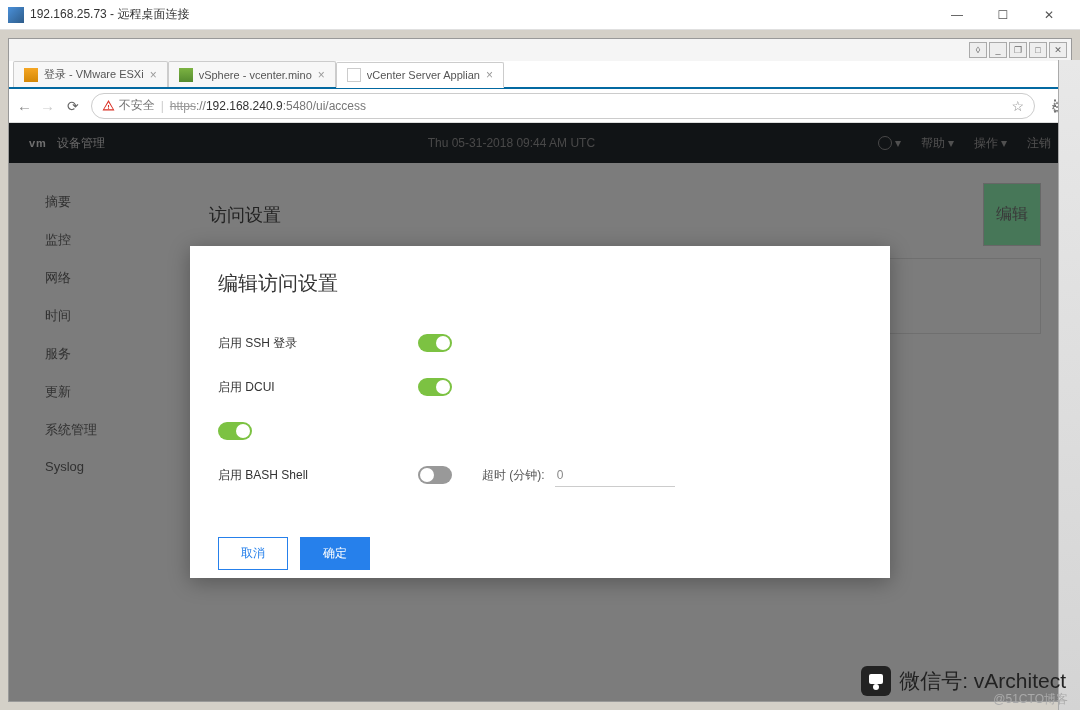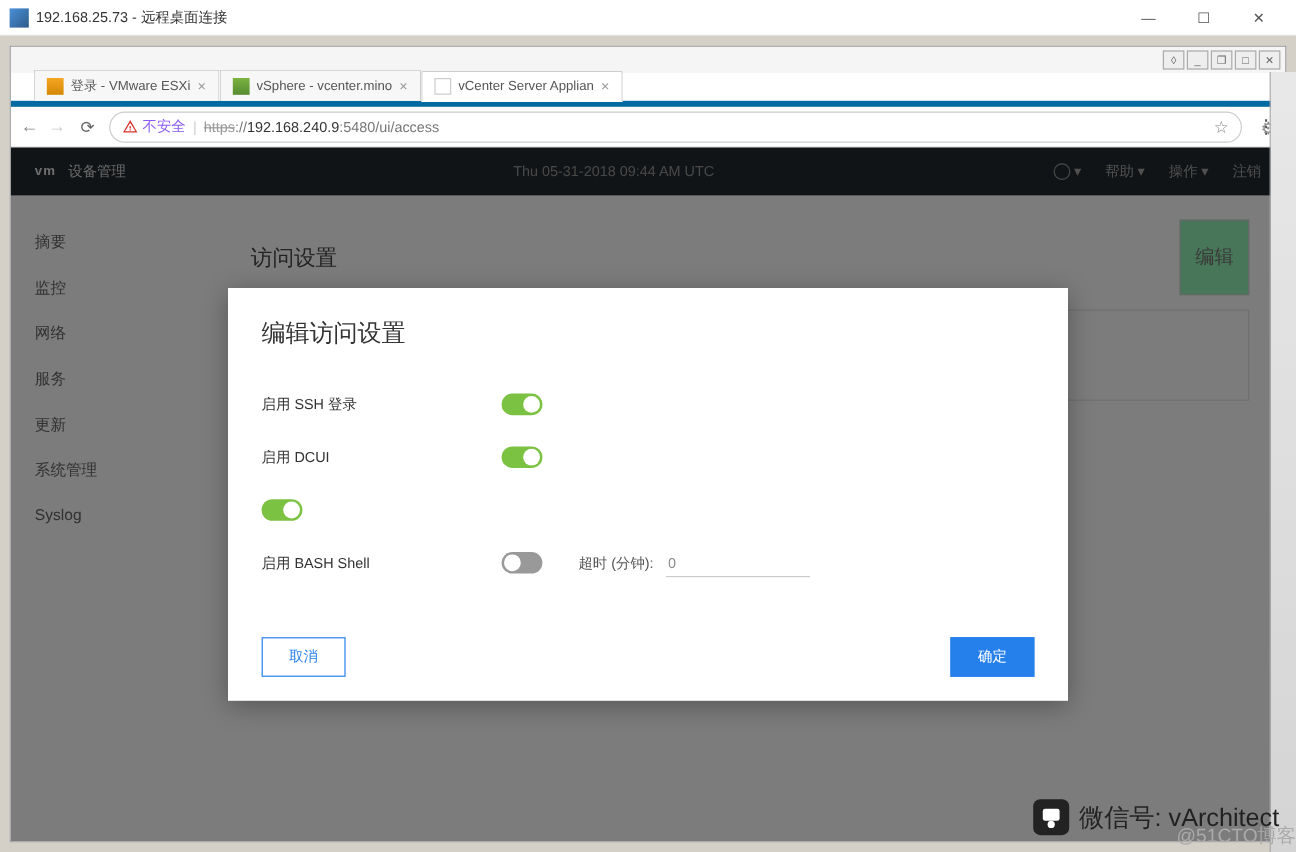--- a/index.html
+++ b/index.html
@@ -6,50 +6,50 @@
 body{width:1080px;height:710px;background:#f0f0f0;overflow:hidden;position:relative}
 .win-title{height:30px;background:#fff;display:flex;align-items:center;padding:0 8px;border-bottom:1px solid #e0e0e0}
 .win-title .icon{width:16px;height:16px;background:linear-gradient(135deg,#4a90d9,#2e5c8a);margin-right:6px}
 .win-title .title{font-size:12px;color:#333;flex:1}
 .win-ctrl{display:flex}
 .win-ctrl span{width:46px;height:30px;display:flex;align-items:center;justify-content:center;font-size:12px;color:#555}
 .rdp-body{height:680px;background:#d4d0c8;position:relative;padding:8px}
 .inner{background:#fff;height:100%;position:relative;overflow:hidden;border:1px solid #999}
 .inner-top{height:22px;background:#f5f5f5;display:flex;justify-content:flex-end;align-items:center;padding:0 4px;gap:2px}
 .itb{width:18px;height:16px;border:1px solid #aaa;background:#eee;font-size:9px;display:flex;align-items:center;justify-content:center;color:#666}
-.tabs{height:28px;background:#fff;display:flex;align-items:flex-end;border-bottom:5px solid #0369a1;padding-left:19px}
+.tabs{height:28px;background:#fff;display:flex;align-items:flex-end;border-bottom:2px solid #0369a1;padding-left:4px}
 .tab{height:26px;border:1px solid #ccc;border-bottom:none;background:#f7f7f7;display:flex;align-items:center;padding:0 10px;font-size:11px;color:#555;margin-right:0;border-radius:2px 2px 0 0;min-width:140px;max-width:170px;gap:6px}
 .tab.active{background:#fff;border-bottom:1px solid #fff;margin-bottom:-1px}
 .tab .fav{width:14px;height:14px;background:#ccc;flex-shrink:0}
 .tab .fav.a{background:linear-gradient(#f5a623,#d48806)}
 .tab .fav.b{background:linear-gradient(#7cb342,#558b2f)}
 .tab .fav.c{background:#fff;border:1px solid #ccc}
 .tab .x{margin-left:auto;color:#999;font-size:12px}
 .tab .lbl{overflow:hidden;white-space:nowrap;text-overflow:ellipsis}
 .addr{height:34px;display:flex;align-items:center;padding:0 8px;gap:12px;border-bottom:1px solid #ddd}
 .nav-arrows{display:flex;gap:8px;color:#888;font-size:15px}
 .reload{color:#666;font-size:14px}
 .url-bar{flex:1;height:26px;border:1px solid #ccc;border-radius:13px;display:flex;align-items:center;padding:0 10px;font-size:12px;gap:6px}
-.insec{color:#8b5cf6;display:flex;align-items:center;gap:4px}
+.insec{color:#737373;display:flex;align-items:center;gap:4px}
 .insec svg{width:13px;height:13px}
 .url{color:#777}
 .url .strike{text-decoration:line-through;color:#999}
 .url .host{color:#333}
 .star{margin-left:auto;color:#888;font-size:14px}
 .dots{color:#555;font-size:16px}
 .app{position:relative;height:calc(100% - 84px)}
 .app-hdr{height:40px;background:#0f1419;display:flex;align-items:center;padding:0 20px;color:#bbb;font-size:12px}
 .vm-logo{font-weight:bold;color:#ddd;letter-spacing:1px;font-size:11px;margin-right:10px}
 .app-title{color:#ccc;margin-right:auto}
 .ts{color:#888;margin-left:60px;margin-right:auto}
 .hdr-link{margin-left:20px;color:#999;display:flex;align-items:center;gap:3px}
 .globe{width:14px;height:14px;border:1px solid #888;border-radius:50%}
 .app-body{display:flex;height:calc(100% - 40px);background:#fafafa}
 .side{width:170px;padding-top:20px}
-.side-item{padding:10px 20px;font-size:13px;color:#555}
+.side-item{padding:10px 36px;font-size:13px;color:#555}
 .side-item.active{background:#eee}
 .content{flex:1;padding:20px 30px}
 .sec-title{font-size:18px;color:#333;margin-bottom:12px;display:flex;align-items:center}
 .edit-btn{margin-left:auto;border:1px solid #ccc;padding:20px 12px;font-size:16px;color:#666;background:#86efac}
 .tbl{border:1px solid #ddd}
 .tbl-row{display:flex;padding:10px 20px;font-size:12px;color:#666}
 .tbl-row .c1{width:310px}
 .overlay{position:absolute;inset:0;background:rgba(20,20,20,0.55);display:flex;align-items:center;justify-content:center}
 .modal{width:700px;background:#fff;box-shadow:0 4px 20px rgba(0,0,0,0.3)}
 .modal-title{font-size:20px;padding:24px 28px 20px;color:#333}
@@ -57,31 +57,31 @@
 .mrow{display:flex;align-items:center;height:44px;font-size:12px;color:#333}
 .mrow .lbl{width:200px}
 .toggle{width:34px;height:18px;border-radius:9px;position:relative;cursor:pointer}
 .toggle::after{content:"";position:absolute;width:14px;height:14px;background:#fff;border-radius:50%;top:2px}
 .toggle.on{background:#7cc242}
 .toggle.on::after{right:2px}
 .toggle.off{background:#999}
 .toggle.off::after{left:2px}
 .timeout-lbl{margin-left:30px;font-size:12px;color:#555;margin-right:10px}
 .timeout-in{width:120px;border:none;border-bottom:1px solid #ccc;font-size:12px;padding:4px 2px;color:#888}
-.modal-ft{display:flex;justify-content:space-between;padding:20px 28px 20px;gap:12px}
+.modal-ft{display:flex;justify-content:flex-start;padding:20px 28px 8px;gap:12px}
 .btn{padding:7px 22px;font-size:12px;border:1px solid;cursor:pointer}
 .btn.cancel{background:#fff;border-color:#2680eb;color:#2680eb}
 .btn.ok{background:#2680eb;border-color:#2680eb;color:#fff}
 .rpanel{position:absolute;right:0;top:30px;bottom:0;width:22px;background:linear-gradient(#e8e8e8,#d4d4d4);border-left:1px solid #aaa}
 .gear{position:absolute;right:4px;top:58px;width:20px;height:20px;display:flex;align-items:center;justify-content:center;color:#888;font-size:14px}
 .wm{position:absolute;right:14px;bottom:14px;display:flex;align-items:center;gap:8px;color:#222;font-size:21px;font-weight:500}
 .wm .ic{width:30px;height:30px;background:#222;border-radius:6px;position:relative}
 .wm .ic::before{content:"";position:absolute;width:14px;height:10px;background:#fff;border-radius:2px;top:8px;left:8px}
 .wm .ic::after{content:"";position:absolute;width:6px;height:6px;background:#fff;border-radius:50%;top:18px;left:12px}
-.wm2{position:absolute;right:0;bottom:2px;font-size:16px;color:#aaa}
+.wm2{position:absolute;right:12px;bottom:2px;font-size:12px;color:#aaa}
 </style>
 </head>
 <body>
 
 <div class="win-title">
   <div class="icon"></div>
   <div class="title">
     <span>192.168.25.73</span><span> - 远程桌面连接</span>
   </div>
   <div class="win-ctrl">
@@ -151,20 +151,21 @@
         <span class="hdr-link"><span class="globe"></span>▾</span>
         <span class="hdr-link"><span>帮助</span>▾</span>
         <span class="hdr-link"><span>操作</span>▾</span>
         <span class="hdr-link">注销</span>
       </div>
       <div class="app-body">
         <div class="side" id="sidebar">
             <div class="side-item">摘要</div>
             <div class="side-item">监控</div>
             <div class="side-item">网络</div>
+            <div class="side-item">时间</div>
             <div class="side-item">服务</div>
             <div class="side-item">更新</div>
             <div class="side-item">系统管理</div>
             <div class="side-item">Syslog</div>
           </div>
         <div class="content">
           <div class="sec-title">
             <span>访问设置</span>
             <span class="edit-btn">编辑</span>
           </div>

